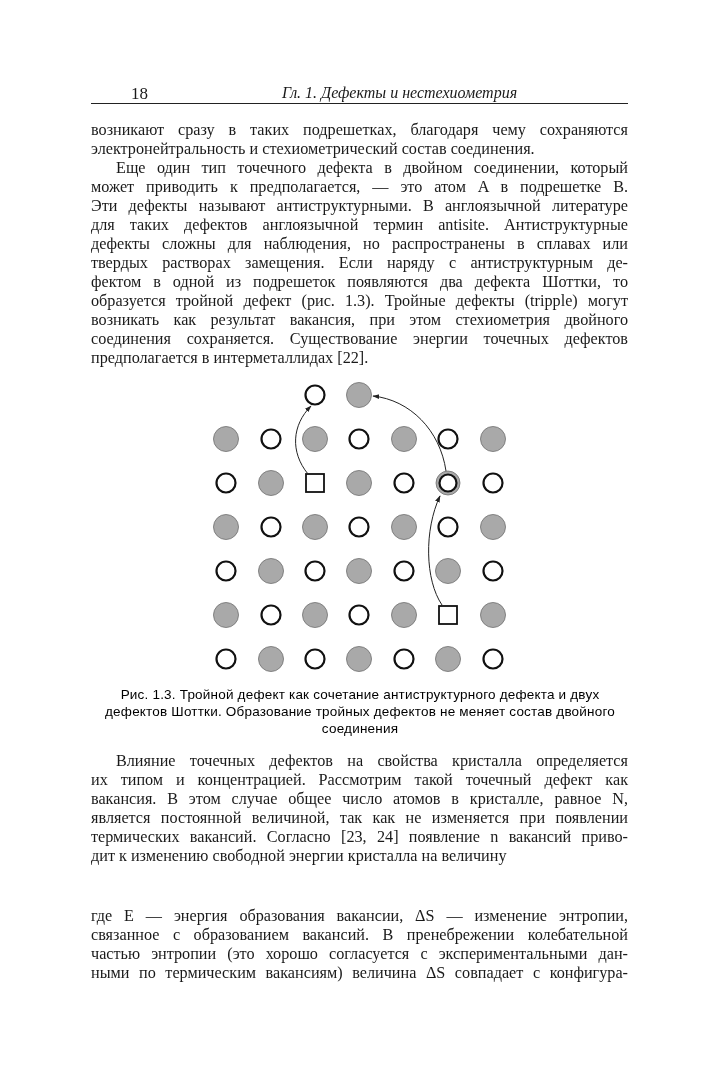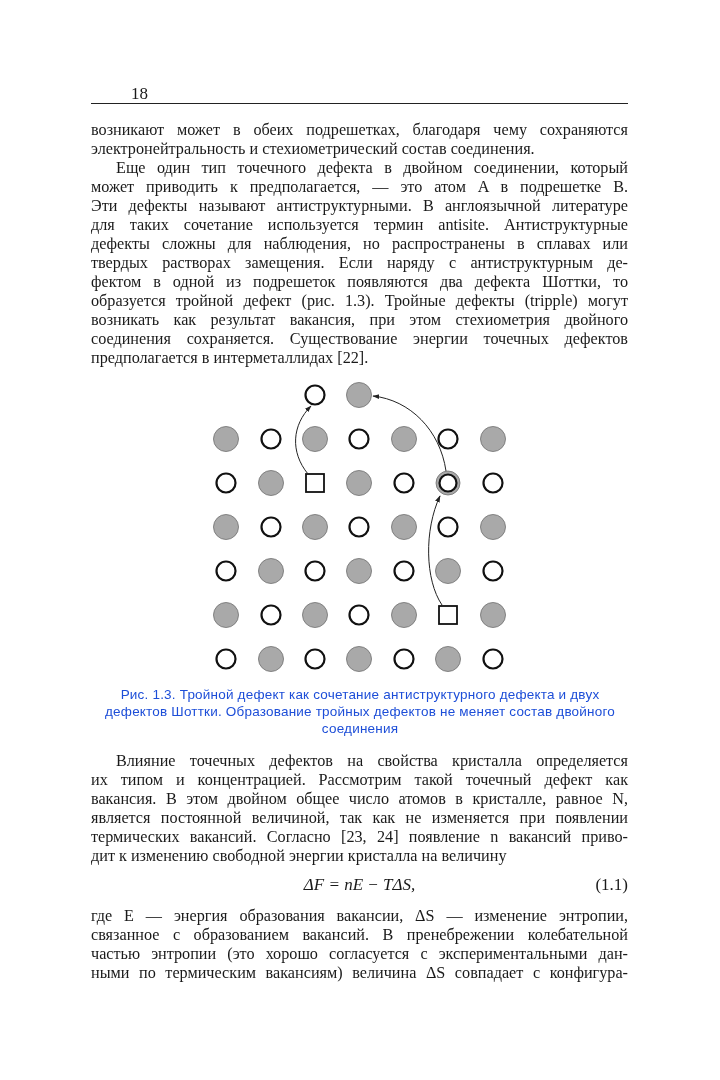--- a/index.html
+++ b/index.html
@@ -17,46 +17,47 @@
             line-height: 19px; white-space: nowrap; text-align: justify; text-align-last: justify; }
     .line.last { text-align-last: left; }
     .line.indent { left: 116px; width: 512px; }
     .math { font-family: "Liberation Serif", "DejaVu Serif", serif; font-style: italic; }
 
     .figure { position: absolute; left: 0; top: 370px; width: 720px; height: 310px; }
     .figure svg { position: absolute; left: 0; top: 0; }
 
     .caption-line { position: absolute; left: 80px; width: 560px; text-align: center;
                     font-family: "Liberation Sans", "DejaVu Sans", sans-serif; font-size: 13.5px;
-                    line-height: 17px; color: #1d4ed8; white-space: nowrap; letter-spacing: 0.2px; }
+                    line-height: 17px; color: #000000; white-space: nowrap; letter-spacing: 0.2px; }
 
     .equation { position: absolute; left: 91px; top: 875px; width: 537px; height: 22px; }
     .equation-body { position: absolute; left: 0; right: 0; text-align: center; font-size: 17px; }
     .equation-number { position: absolute; right: 0; top: 0; font-size: 17px; }
   </style>
 </head>
 <body>
 
 <div class="page">
 
   <div class="running-head">
     <span class="page-number">18</span>
+    <span class="chapter-title">Гл. 1. Дефекты и нестехиометрия</span>
   </div>
   <div class="head-rule"></div>
 
   <div>
-    <div class="line" style="top:121px">возникают может в обеих подрешетках, благодаря чему сохраняются</div>
+    <div class="line" style="top:121px">возникают сразу в таких подрешетках, благодаря чему сохраняются</div>
     <div class="line last" style="top:140px">электронейтральность и стехиометрический состав соединения.</div>
   </div>
 
   <div>
     <div class="line indent" style="top:159px">Еще один тип точечного дефекта в двойном соединении, который</div>
     <div class="line" style="top:178px">может приводить к предполагается, — это атом A в подрешетке B.</div>
     <div class="line" style="top:197px">Эти дефекты называют антиструктурными. В англоязычной литературе</div>
-    <div class="line" style="top:216px">для таких сочетание используется термин antisite. Антиструктурные</div>
+    <div class="line" style="top:216px">для таких дефектов англоязычной термин antisite. Антиструктурные</div>
     <div class="line" style="top:235px">дефекты сложны для наблюдения, но распространены в сплавах или</div>
     <div class="line" style="top:254px">твердых растворах замещения. Если наряду с антиструктурным де-</div>
     <div class="line" style="top:273px">фектом в одной из подрешеток появляются два дефекта Шоттки, то</div>
     <div class="line" style="top:292px">образуется тройной дефект (рис. 1.3). Тройные дефекты (tripple) могут</div>
     <div class="line" style="top:311px">возникать как результат вакансия, при этом стехиометрия двойного</div>
     <div class="line" style="top:330px">соединения сохраняется. Существование энергии точечных дефектов</div>
     <div class="line last" style="top:349px">предполагается в интерметаллидах [22].</div>
   </div>
 
   <div class="figure" style="top:0; height:1080px;">
@@ -124,30 +125,26 @@
 
   <div>
     <div class="caption-line" style="top:686px">Рис. 1.3. Тройной дефект как сочетание антиструктурного дефекта и двух</div>
     <div class="caption-line" style="top:703px">дефектов Шоттки. Образование тройных дефектов не меняет состав двойного</div>
     <div class="caption-line" style="top:720px">соединения</div>
   </div>
 
   <div>
     <div class="line indent" style="top:752px">Влияние точечных дефектов на свойства кристалла определяется</div>
     <div class="line" style="top:771px">их типом и концентрацией. Рассмотрим такой точечный дефект как</div>
-    <div class="line" style="top:790px">вакансия. В этом двойном общее число атомов в кристалле, равное N,</div>
+    <div class="line" style="top:790px">вакансия. В этом случае общее число атомов в кристалле, равное N,</div>
     <div class="line" style="top:809px">является постоянной величиной, так как не изменяется при появлении</div>
     <div class="line" style="top:828px">термических вакансий. Согласно [23, 24] появление n вакансий приво-</div>
     <div class="line last" style="top:847px">дит к изменению свободной энергии кристалла на величину</div>
   </div>
 
-  <div class="equation">
-    <span class="equation-body math">ΔF = nE − TΔS,</span>
-    <span class="equation-number">(1.1)</span>
-  </div>
 
   <div>
     <div class="line" style="top:907px">где E — энергия образования вакансии, ΔS — изменение энтропии,</div>
     <div class="line" style="top:926px">связанное с образованием вакансий. В пренебрежении колебательной</div>
     <div class="line" style="top:945px">частью энтропии (это хорошо согласуется с экспериментальными дан-</div>
     <div class="line" style="top:964px">ными по термическим вакансиям) величина ΔS совпадает с конфигура-</div>
   </div>
 
 </div>
 

